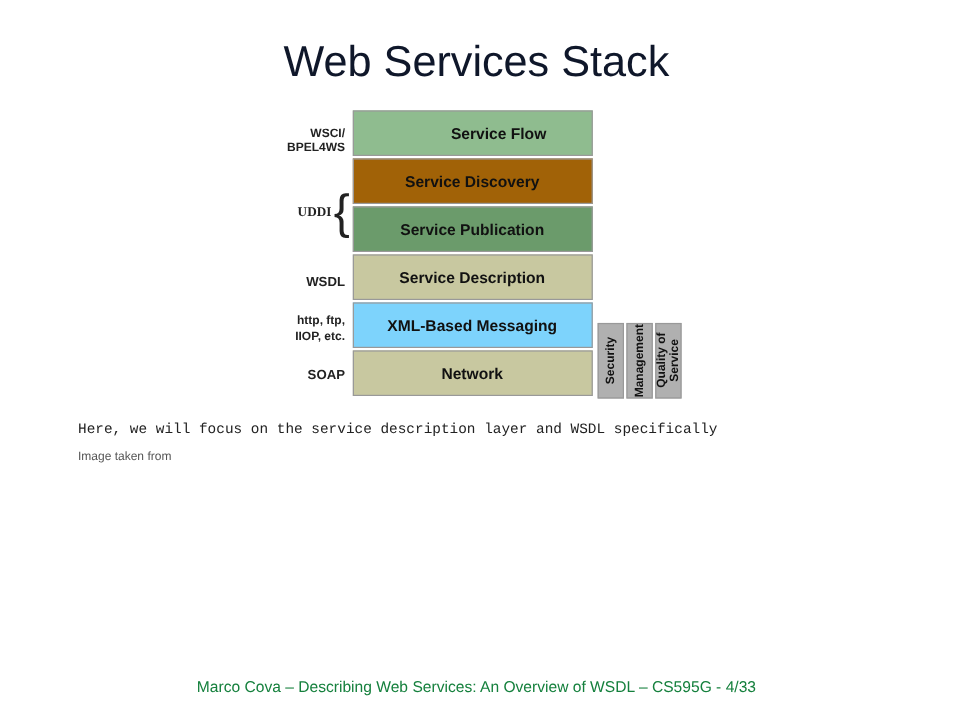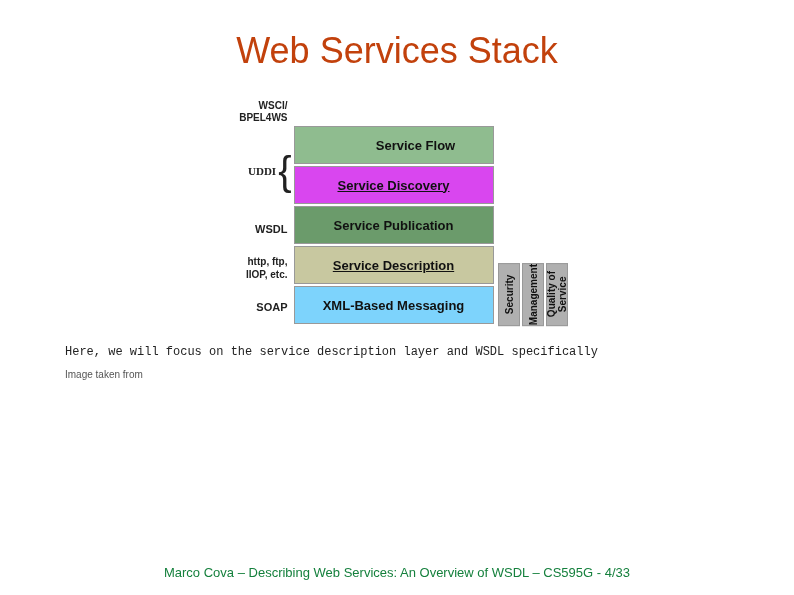--- a/index.html
+++ b/index.html
@@ -17,21 +17,21 @@
       height: 595px;
       padding: 30px 60px 20px 60px;
       display: flex;
       flex-direction: column;
       align-items: flex-start;
     }
 
     .title {
       font-size: 36px;
       font-weight: normal;
-      color: #c2410c;
+      color: #0f172a;
       text-align: center;
       width: 100%;
       margin-bottom: 20px;
     }
 
     .diagram-area {
       display: flex;
       justify-content: center;
       width: 100%;
       margin-bottom: 18px;
@@ -55,23 +55,23 @@
       align-items: center;
       justify-content: center;
       font-size: 13px;
       font-weight: bold;
       color: #111;
       border: 1px solid #999;
       margin-bottom: 2px;
     }
 
     .layer.service-flow { background: #8fbc8f; padding-left: 44px; }
-    .layer.service-discovery { background: #d946ef; color: #111; text-decoration: underline; }
+    .layer.service-discovery { background: #a16207; color: #111; }
     .layer.service-publication { background: #6b9b6b; color: #111; }
-    .layer.service-description { background: #c8c8a0; text-decoration: underline; }
+    .layer.service-description { background: #c8c8a0; }
     .layer.xml-messaging { background: #7dd3fc; }
     .layer.network { background: #c8c8a0; }
 
     .side-labels {
       display: flex;
       flex-direction: row;
       margin-left: 2px;
     }
 
     .side-rotated {
@@ -196,20 +196,21 @@
           <span>SOAP</span>
         </div>
       </div>
 
       <div class="stack-layers">
         <div class="layer service-flow">Service Flow</div>
         <div class="layer service-discovery">Service Discovery</div>
         <div class="layer service-publication">Service Publication</div>
         <div class="layer service-description">Service Description</div>
         <div class="layer xml-messaging">XML-Based Messaging</div>
+        <div class="layer network">Network</div>
       </div>
 
       <div class="side-labels">
         <div class="side-rotated">
           <div class="rotated-label">Security</div>
         </div>
         <div class="side-rotated">
           <div class="rotated-label">Management</div>
         </div>
         <div class="side-rotated">

